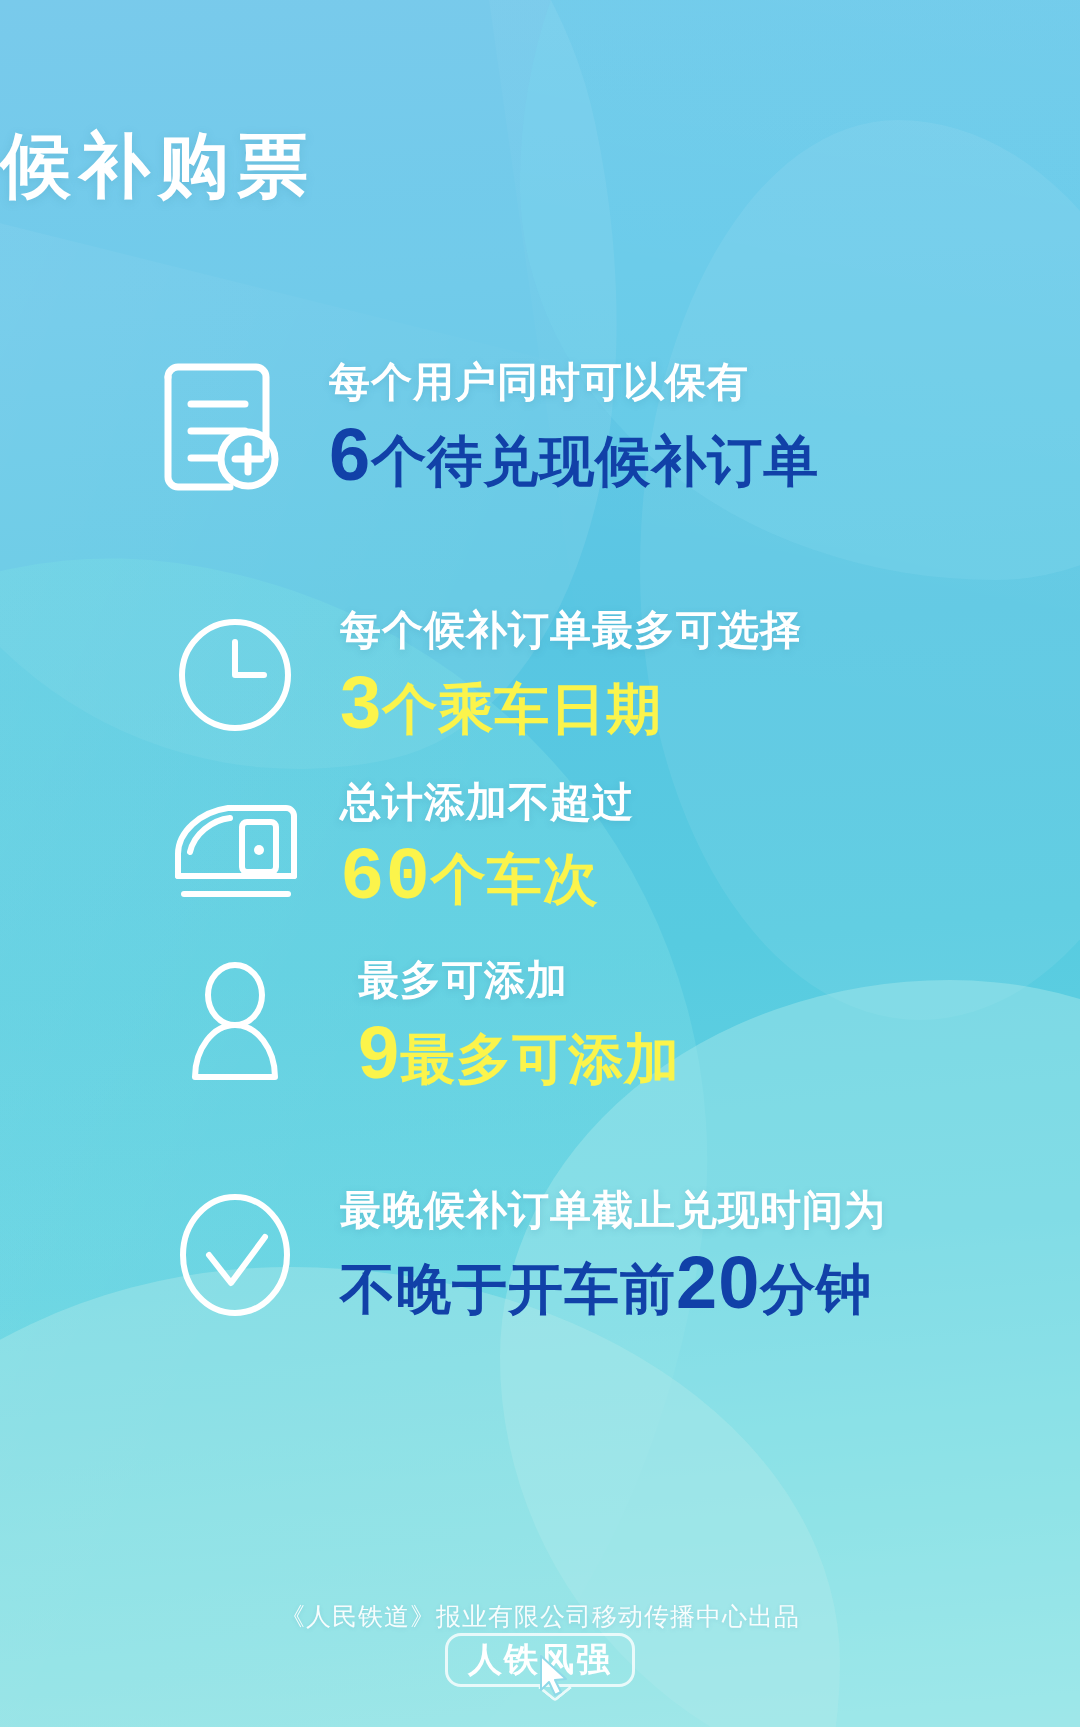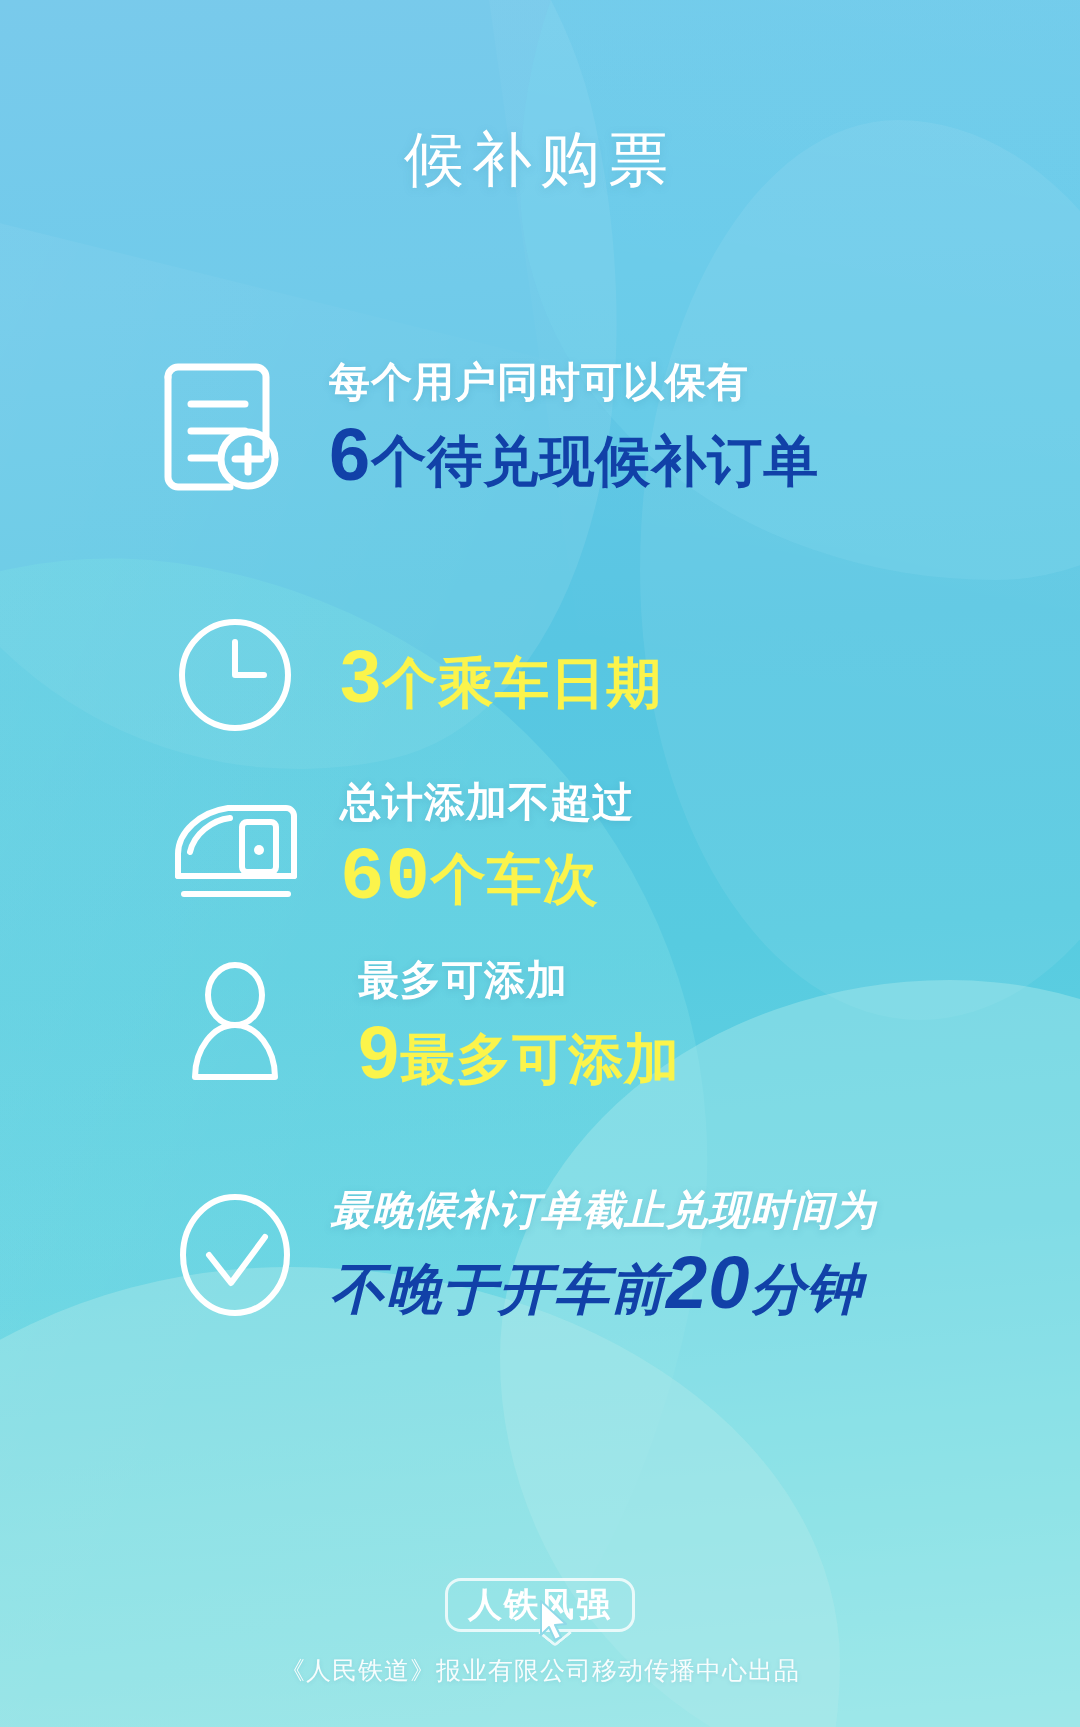--- a/index.html
+++ b/index.html
@@ -66,24 +66,24 @@
     transform:rotate(-8deg);
     pointer-events:none;
   }
 
   
   .content { position:relative; z-index:5; width:1080px; height:1727px; }
 
   #title {
     position:absolute;
     top:126px; left:0; width:1080px;
-    text-align:center;
+    text-align:left;
     color:#ffffff;
-    font-size:60px;
-    font-weight:normal;
+    font-size:71px;
+    font-weight:bold;
     letter-spacing:8px;
     line-height:1.12;
     text-shadow:0 2px 10px rgba(60,140,170,0.22);
   }
 
   .item { position:absolute; display:flex; align-items:center; }
   .icon-wrap {
     width:150px; height:150px;
     flex:0 0 150px;
     display:flex; align-items:center; justify-content:center;
@@ -114,21 +114,21 @@
   #item-1 { top:352px; left:144px; }
   #item-2 { top:600px; left:160px; }
   #item-3 { top:775px; left:160px; }
   #item-4 { top:950px; left:160px; }
   #item-5 { top:1180px; left:160px; }
 
   #item-1 .lines { margin-left:35px; }
   #item-2 .lines { margin-left:30px; }
   #item-3 .lines { margin-left:30px;font-family:Liberation Mono, monospace; }
   #item-4 .lines { margin-left:48px; }
-  #item-5 .lines { margin-left:20px;font-style:italic; }
+  #item-5 .lines { margin-left:30px; }
 
   
   #footer {
     position:absolute;
     left:0; bottom:40px; width:1080px;
     text-align:center;
   }
   #logo-badge {
     display:inline-block;
     position:relative;
@@ -205,20 +205,21 @@
     </div>
 
     <div class="item" id="item-2">
       <div class="icon-wrap">
         <svg width="118" height="118" viewBox="0 0 118 118" fill="none">
           <circle cx="59" cy="59" r="53" stroke="#ffffff" stroke-width="6" fill="none"></circle>
           <path d="M59 26v33h29" stroke="#ffffff" stroke-width="6" stroke-linecap="round" stroke-linejoin="round"></path>
         </svg>
       </div>
       <div class="lines">
+        <div class="line-top">每个候补订单最多可选择</div>
         <div class="line-big c-yellow"><span class="num">3</span><span>个乘车日期</span></div>
       </div>
     </div>
 
     <div class="item" id="item-3">
       <div class="icon-wrap">
         <svg width="130" height="108" viewBox="0 0 130 108" fill="none">
           <path d="M8 80V58C8 36 30 16 58 12h58a8 8 0 0 1 8 8v60" stroke="#ffffff" stroke-width="6" stroke-linecap="round" stroke-linejoin="round"></path>
           <path d="M8 80h116" stroke="#ffffff" stroke-width="6" stroke-linecap="round"></path>
           <path d="M14 98h104" stroke="#ffffff" stroke-width="6" stroke-linecap="round"></path>
@@ -253,24 +254,24 @@
           <path d="M33 66l22 28 34-46" stroke="#ffffff" stroke-width="6" stroke-linecap="round" stroke-linejoin="round"></path>
         </svg>
       </div>
       <div class="lines">
         <div class="line-top">最晚候补订单截止兑现时间为</div>
         <div class="line-big c-navy"><span>不晚于开车前</span><span class="num">20</span><span>分钟</span></div>
       </div>
     </div>
 
     <div id="footer">
+      <div id="footer-credit">《人民铁道》报业有限公司移动传播中心出品</div>
       <div id="logo-badge">
         <span>人铁风强</span>
         <span class="tail"></span>
         <svg id="cursor-icon" viewBox="0 0 34 44">
           <path d="M3 2 L3 36 L11 28 L17 41 L23 38 L17 26 L28 25 Z" fill="#ffffff" stroke="#8fd9e8" stroke-width="2" stroke-linejoin="round"></path>
         </svg>
       </div>
-      <div id="footer-credit">《人民铁道》报业有限公司移动传播中心出品</div>
     </div>
 
   </div>
 </div>
 
 </body></html>

